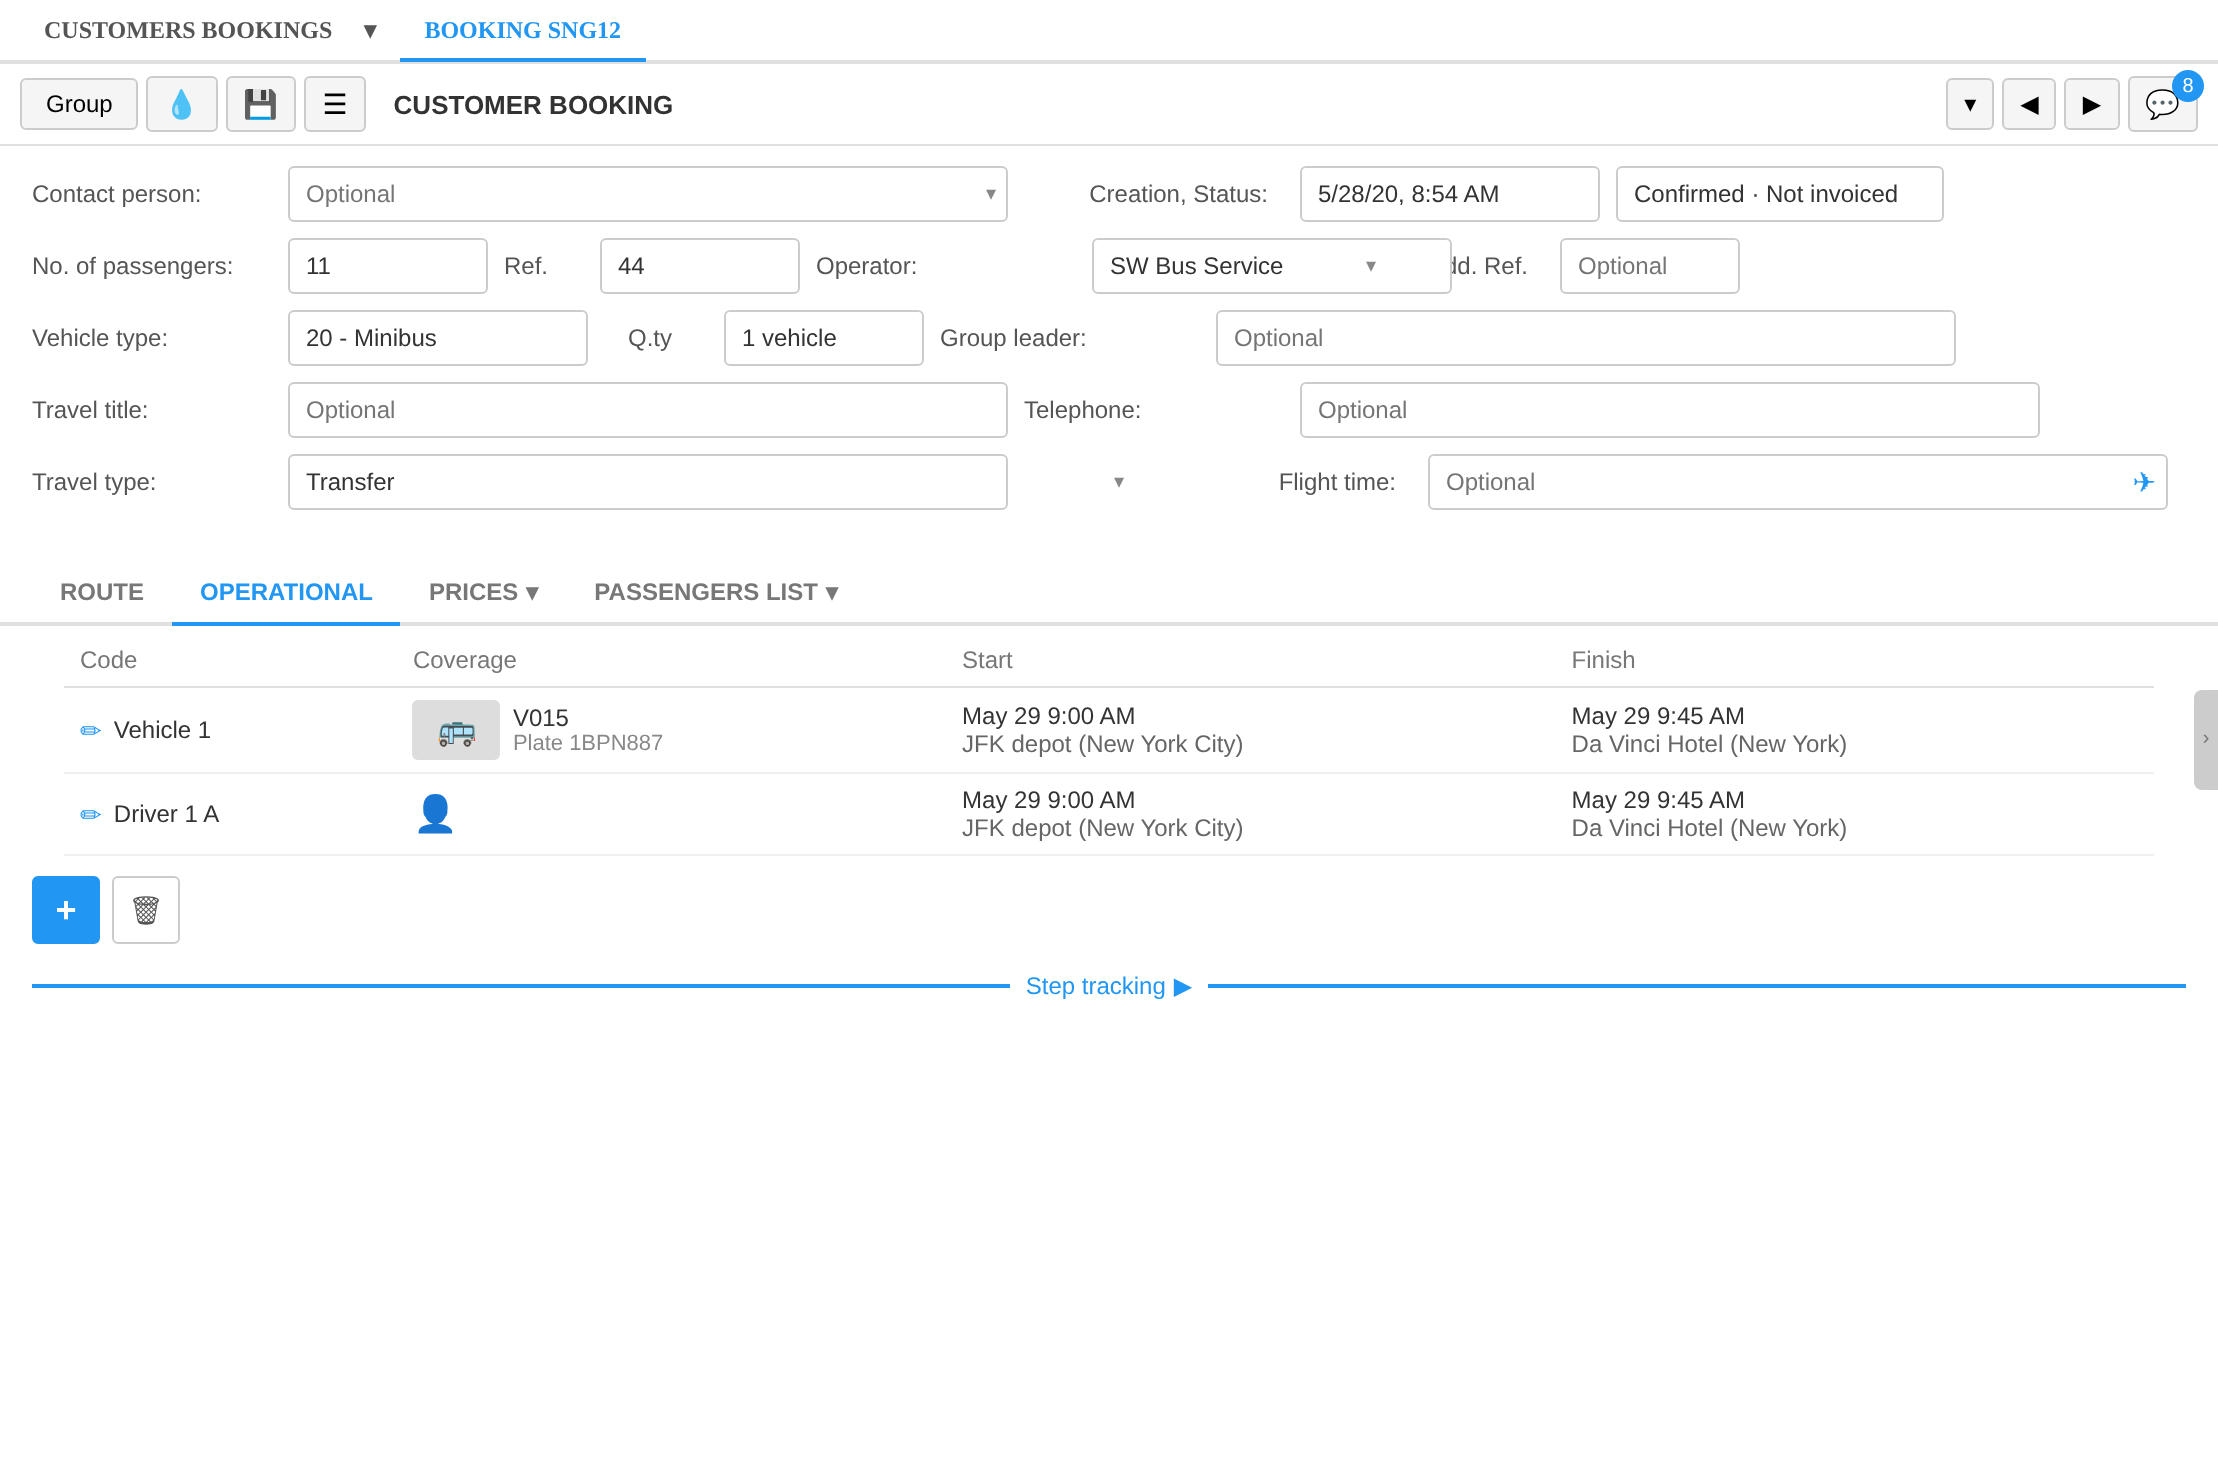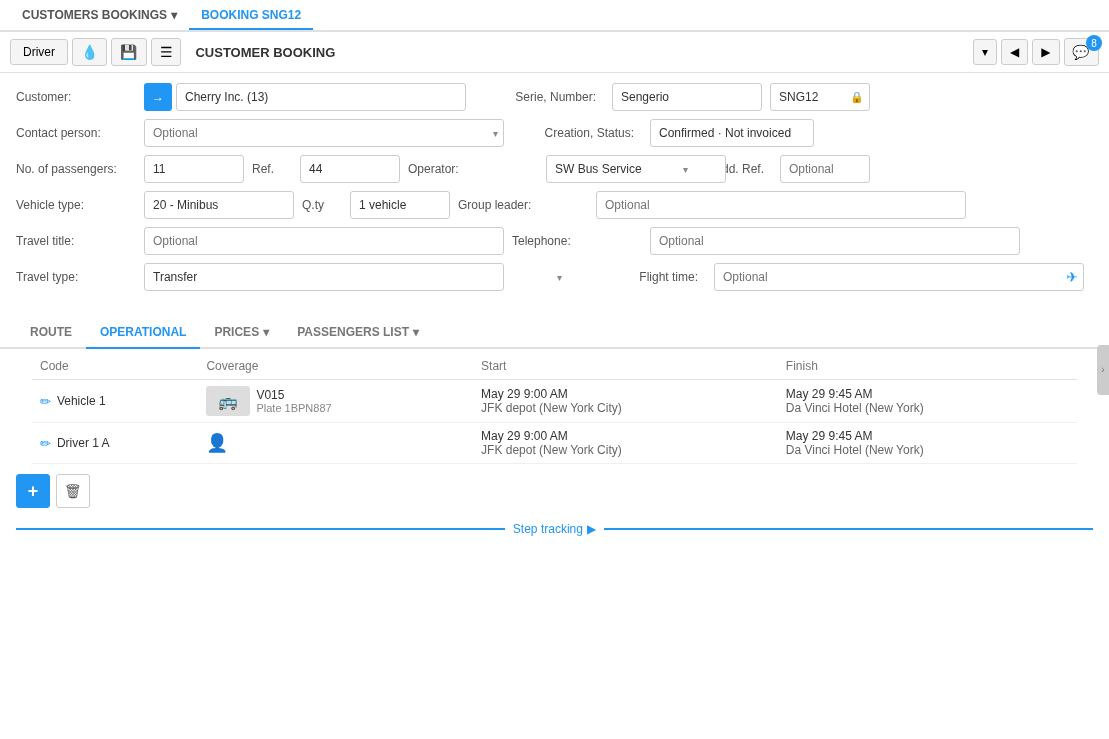--- a/index.html
+++ b/index.html
@@ -15,21 +15,22 @@
       background: #fff;
     }
     .top-nav-item {
       padding: 6px 12px;
       font-size: 12px;
       font-weight: bold;
       color: #555;
       cursor: pointer;
       display: flex;
       align-items: flex-end;
-      gap: 4px;
+      gap: 16px;
+      font-family: Liberation Serif, serif;
     }
     .top-nav-item.active {
       color: #2196F3;
       border-bottom: 2px solid #2196F3;
       margin-bottom: -2px;
     }
 
     
     .toolbar {
       display: flex;
@@ -281,21 +282,21 @@
     <span>CUSTOMERS BOOKINGS</span>
     <span>▾</span>
   </div>
   <div class="top-nav-item active">
     <span>BOOKING SNG12</span>
   </div>
 </div>
 
 <div class="toolbar">
   <button class="toolbar-btn">
-    <span>Driver</span>
+    <span>Group</span>
   </button>
   <button class="toolbar-btn icon-only">
     <span style="color:#2196F3; font-size:14px;">💧</span>
   </button>
   <button class="toolbar-btn icon-only">
     <span style="font-size:14px;">💾</span>
   </button>
   <button class="toolbar-btn icon-only">
     <span style="font-size:14px;">☰</span>
   </button>
@@ -312,62 +313,50 @@
     </button>
     <button class="toolbar-btn icon-only comment-btn" style="position:relative;">
       <span style="font-size:14px;">💬</span>
       <span class="badge">8</span>
     </button>
   </div>
 </div>
 
 <div class="form-area">
 
-  <div class="form-row">
-    <span class="form-label">Customer:</span>
-    <div style="display:flex; align-items:center; gap:4px;">
-      <button class="arrow-btn">→</button>
-      <input class="form-input" style="width: 290px;" value="Cherry Inc. (13)" readonly="">
-    </div>
-    <span class="form-label" style="min-width:130px; text-align:right; padding-right:8px;">Serie, Number:</span>
-    <input class="form-input" style="width: 150px;" value="Sengerio" readonly="">
-    <div style="position:relative; display:inline-flex; align-items:center;">
-      <input class="form-input" style="width: 100px; padding-right: 24px;" value="SNG12" readonly="">
-      <span style="position:absolute; right:6px; color:#888; font-size:11px;">🔒</span>
-    </div>
-  </div>
 
   <div class="form-row">
     <span class="form-label">Contact person:</span>
     <div class="input-with-arrow" style="width:360px;">
       <input class="form-input form-input-full placeholder-style" style="width: 360px; padding-right: 24px;" placeholder="Optional">
       <span class="input-arrow">▾</span>
     </div>
     <span class="form-label" style="min-width:130px; text-align:right; padding-right:8px;">Creation, Status:</span>
+    <input class="form-input" style="width: 150px;" value="5/28/20, 8:54 AM" readonly="">
     <input class="form-input" style="width: 164px;" value="Confirmed · Not invoiced" readonly="">
   </div>
 
   <div class="form-row">
     <span class="form-label">No. of passengers:</span>
     <input class="form-input" style="width: 100px;" value="11">
     <span class="form-label" style="min-width:40px;">Ref.</span>
     <input class="form-input" style="width: 100px;" value="44">
     <span class="form-label" style="min-width:130px; padding-right:8px;">Operator:</span>
     <div class="input-with-arrow" style="width:148px;">
       <input class="form-input" style="width: 180px; padding-right: 24px;" value="SW Bus Service">
       <span class="input-arrow">▾</span>
     </div>
     <span class="form-label" style="min-width:70px; text-align:right; padding-right:8px;">Add. Ref.</span>
     <input class="form-input placeholder-style" style="width: 90px;" placeholder="Optional">
   </div>
 
   <div class="form-row">
     <span class="form-label">Vehicle type:</span>
     <input class="form-input" style="width: 150px;" value="20 - Minibus">
-    <span class="form-label" style="min-width:40px;">Q.ty</span>
+    <span class="form-label" style="min-width:40px;margin-left:12px;">Q.ty</span>
     <input class="form-input" style="width: 100px;" value="1 vehicle">
     <span class="form-label" style="min-width:130px; text-align:left; padding-right:8px;">Group leader:</span>
     <input class="form-input placeholder-style" style="width: 370px;" placeholder="Optional">
   </div>
 
   <div class="form-row">
     <span class="form-label">Travel title:</span>
     <input class="form-input placeholder-style" style="width: 360px;" placeholder="Optional">
     <span class="form-label" style="min-width:130px; text-align:left; padding-right:8px;">Telephone:</span>
     <input class="form-input placeholder-style" style="width: 370px;" placeholder="Optional">

